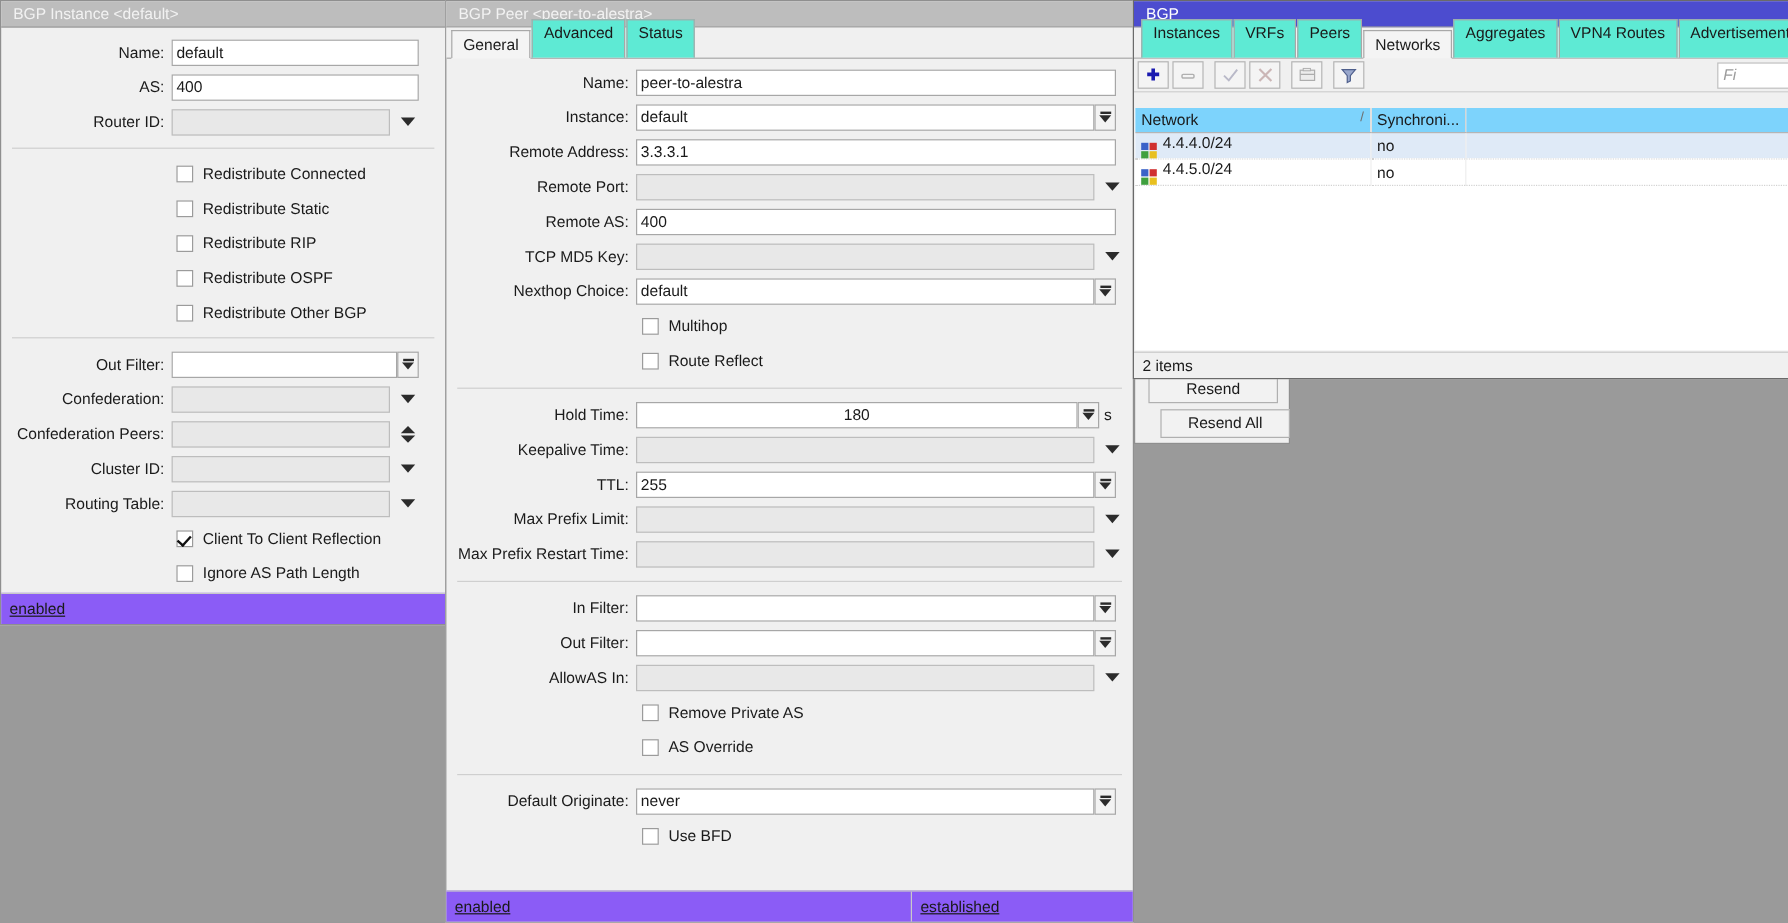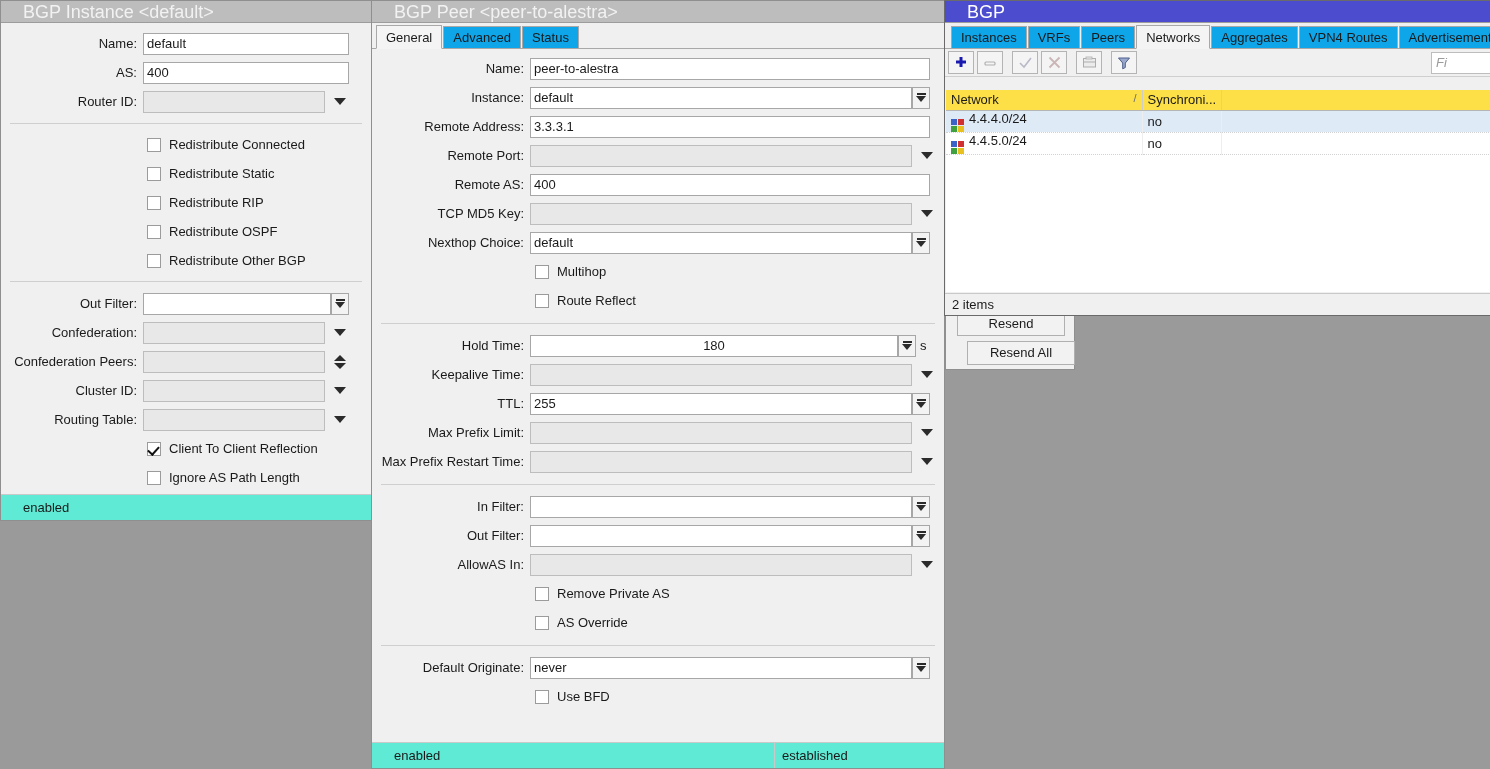--- a/index.html
+++ b/index.html
@@ -12,38 +12,39 @@
     font-size: 13px;
     color: #1a1a1a;
     -webkit-font-smoothing: antialiased;
   }
   #desktop { position: relative; width: 1490px; height: 769px; background: #9a9a9a; }
 
   
   .win { position: absolute; background: #f0f0f0; border: 1px solid #8f8f8f; }
   .titlebar {
     height: 22px; line-height: 22px;
-    padding: 0 22px;
-    font-size: 18px;
+    padding: 0 10px;
+    font-size: 13px;
     color: #ffffff;
     background: #b9b9b9;
     border-bottom: 1px solid #9c9c9c;
     white-space: nowrap; overflow: hidden;
   }
   .titlebar.active { background: #4c4ccf; color: #ffffff; }
   .titlebar.inactive { background: #bdbdbd; color: #f2f2f2; }
 
   .statusbar {
     position: absolute; left: 0; right: 0; bottom: 0;
     height: 26px; line-height: 26px;
-    background: #5eead4;
+    background: #8b5cf6;
     border-top: 1px solid #c9c9c9;
-    padding-left: 22px;
+    padding-left: 7px;
     font-size: 13px;
     display: flex;
+    text-decoration: underline;
   }
   .statusbar .cell1 { flex: 0 0 380px; }
   .statusbar .cell-sep { border-left: 1px solid #c9c9c9; padding-left: 7px; flex: 1; }
 
   
   .form { padding: 0; }
   .row { display: flex; align-items: center; height: 29px; }
   .row .lbl {
     text-align: right;
     padding-right: 6px;
@@ -134,24 +135,24 @@
 
   
   .tabstrip {
     display: flex; align-items: flex-end;
     height: 26px;
     padding-left: 4px;
     border-bottom: 1px solid #a8a8a8;
     background: #f0f0f0;
   }
   .tab {
-    height: 22px; line-height: 21px;
+    height: 32px; line-height: 21px;
     padding: 0 9px;
     font-size: 13px;
-    background: #0ea5e9;
+    background: #5eead4;
     border: 1px solid #a8a8a8;
     border-bottom: none;
     margin-right: 1px;
     color: #1a1a1a;
     white-space: nowrap;
   }
   .tab.active {
     background: #f4f4f4;
     height: 24px; line-height: 23px;
     position: relative; top: 1px;
@@ -186,21 +187,21 @@
     line-height: 20px;
     padding-left: 4px;
     overflow: hidden; white-space: nowrap;
   }
 
   table.grid { width: 100%; border-collapse: collapse; background: #ffffff; }
   table.grid th {
     font-weight: normal;
     font-size: 13px;
     text-align: left;
-    background: #fde047;
+    background: #7dd3fc;
     border-right: 1px solid #cdcdcd;
     border-bottom: 1px solid #b5b5b5;
     height: 20px;
     padding: 0 5px;
     position: relative;
     white-space: nowrap;
   }
   table.grid th .sortmark {
     position: absolute; right: 5px; top: 2px;
     font-size: 11px; color: #6e6e6e;

